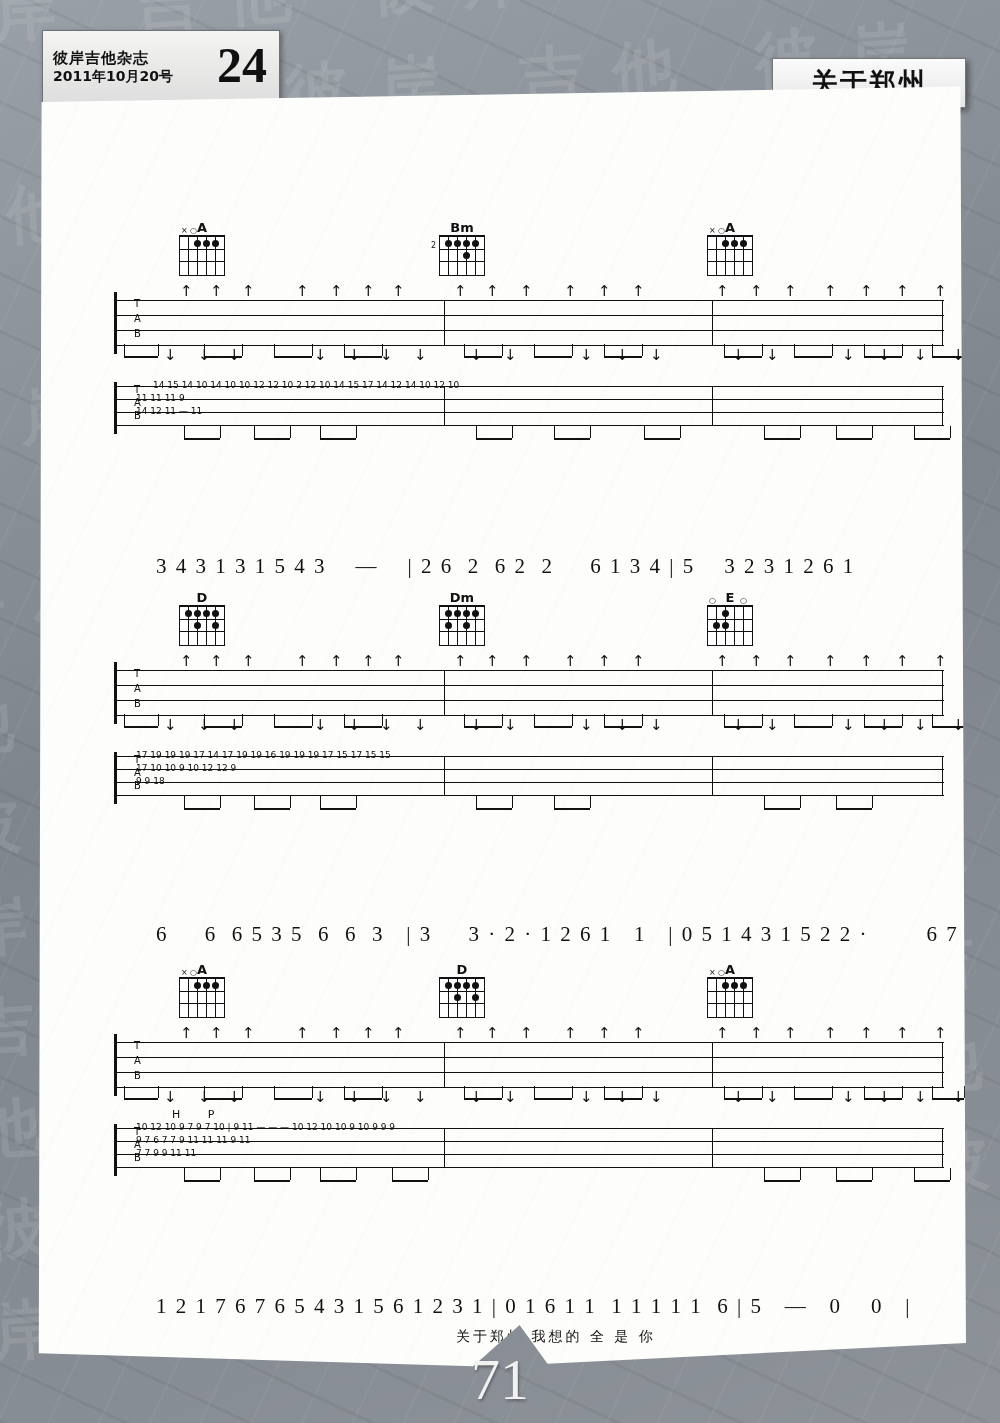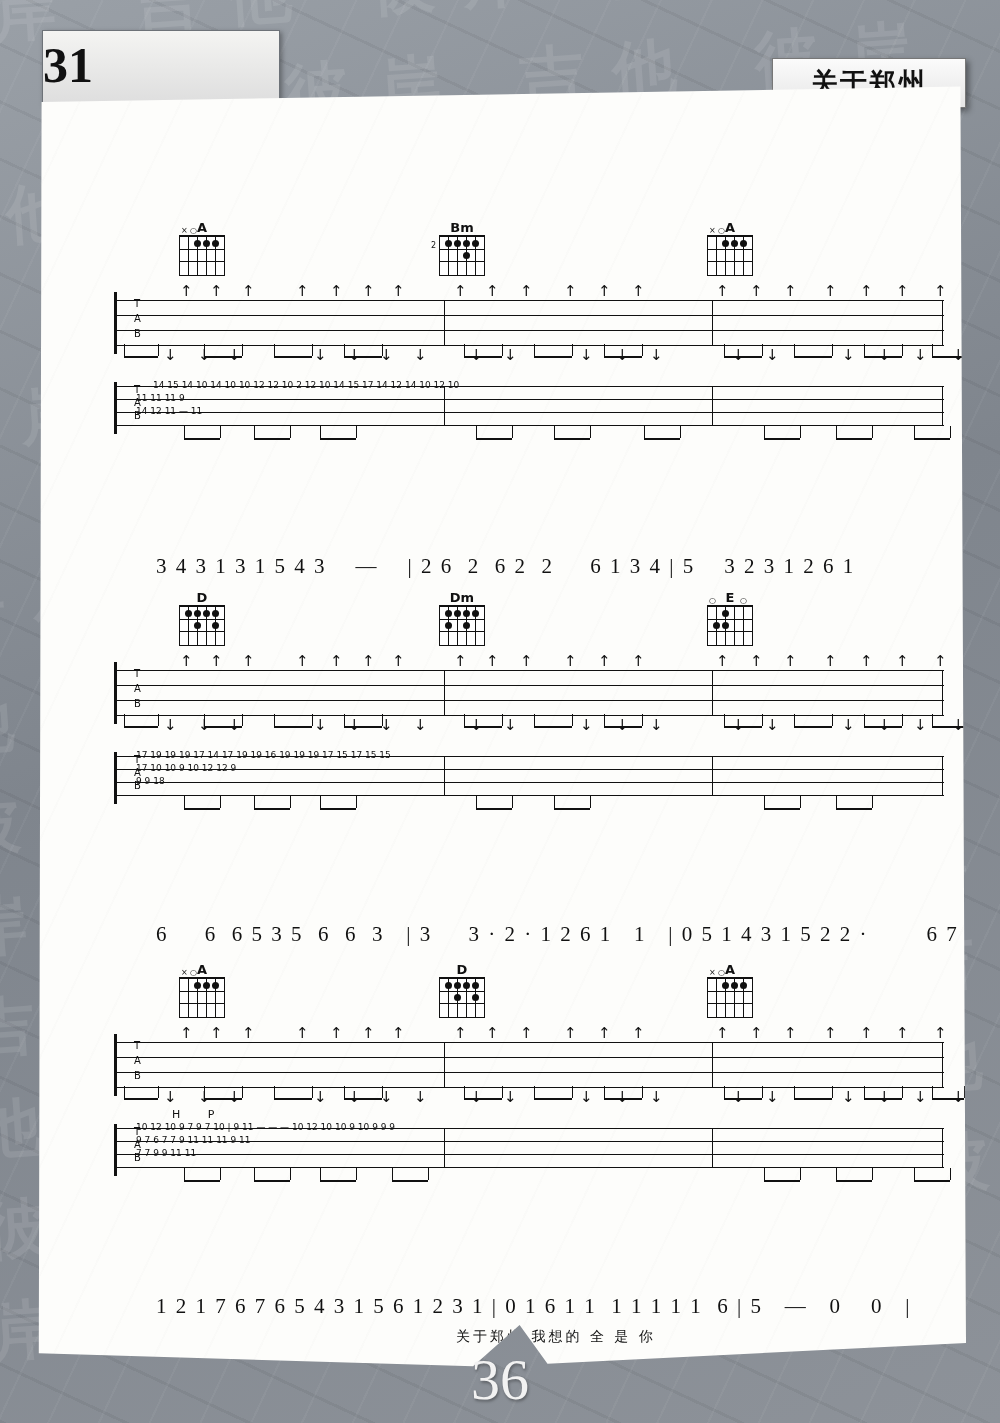--- a/index.html
+++ b/index.html
@@ -125,21 +125,25 @@
   .jp{position:absolute;white-space:pre;}
   .lyrics{position:absolute;font-size:14px;letter-spacing:3px;color:#111;font-family:"DejaVu Sans",sans-serif;}
 </style>
 </head>
 <body>
 
 <div class="bg"></div>
 <div class="bg-glyphs">彼岸 吉他 彼岸 吉他 彼岸 吉他 彼岸 吉他 彼岸 吉他 彼岸 吉他 彼岸 吉他 彼岸 吉他 彼岸 吉他 彼岸 吉他 彼岸 吉他 彼岸 吉他 彼岸 吉他 彼岸 吉他 彼岸 吉他 彼岸 吉他 彼岸 吉他 彼岸 吉他 彼岸 吉他 彼岸 吉他 彼岸 吉他 彼岸 吉他 彼岸 吉他 彼岸 吉他 彼岸 吉他 彼岸 吉他 彼岸 吉他 彼岸 吉他 彼岸 吉他 彼岸 吉他</div>
 
 <div class="masthead">
-  <div class="num">31</div>
+  <div class="txt">
+    <div class="t1">彼岸吉他杂志</div>
+    <div class="t2">2011年10月20号</div>
+  </div>
+  <div class="num">24</div>
 </div>
 
 <div class="tag">
   <span>关于郑州</span>
 </div>
 
 <div class="sheet">
   <div class="sheet-wm"></div>
 
   <div class="system sys1">
@@ -744,13 +748,13 @@
     </div>
 
     <div class="jianpu" style="top:348px;">
       <div class="jp">1 2 1 7 6 7 6 5 4 3 1 5 6 1 2 3 1 | 0 1 6 1 1  1 1 1 1 1  6 | 5   —   0    0   |</div>
     </div>
     <div class="lyrics" style="left:420px;top:382px;">关于郑州 我想的 全 是  你</div>
   </div>
 
 </div>
 
-<div class="pageno">36</div>
+<div class="pageno">71</div>
 
 </body></html>

